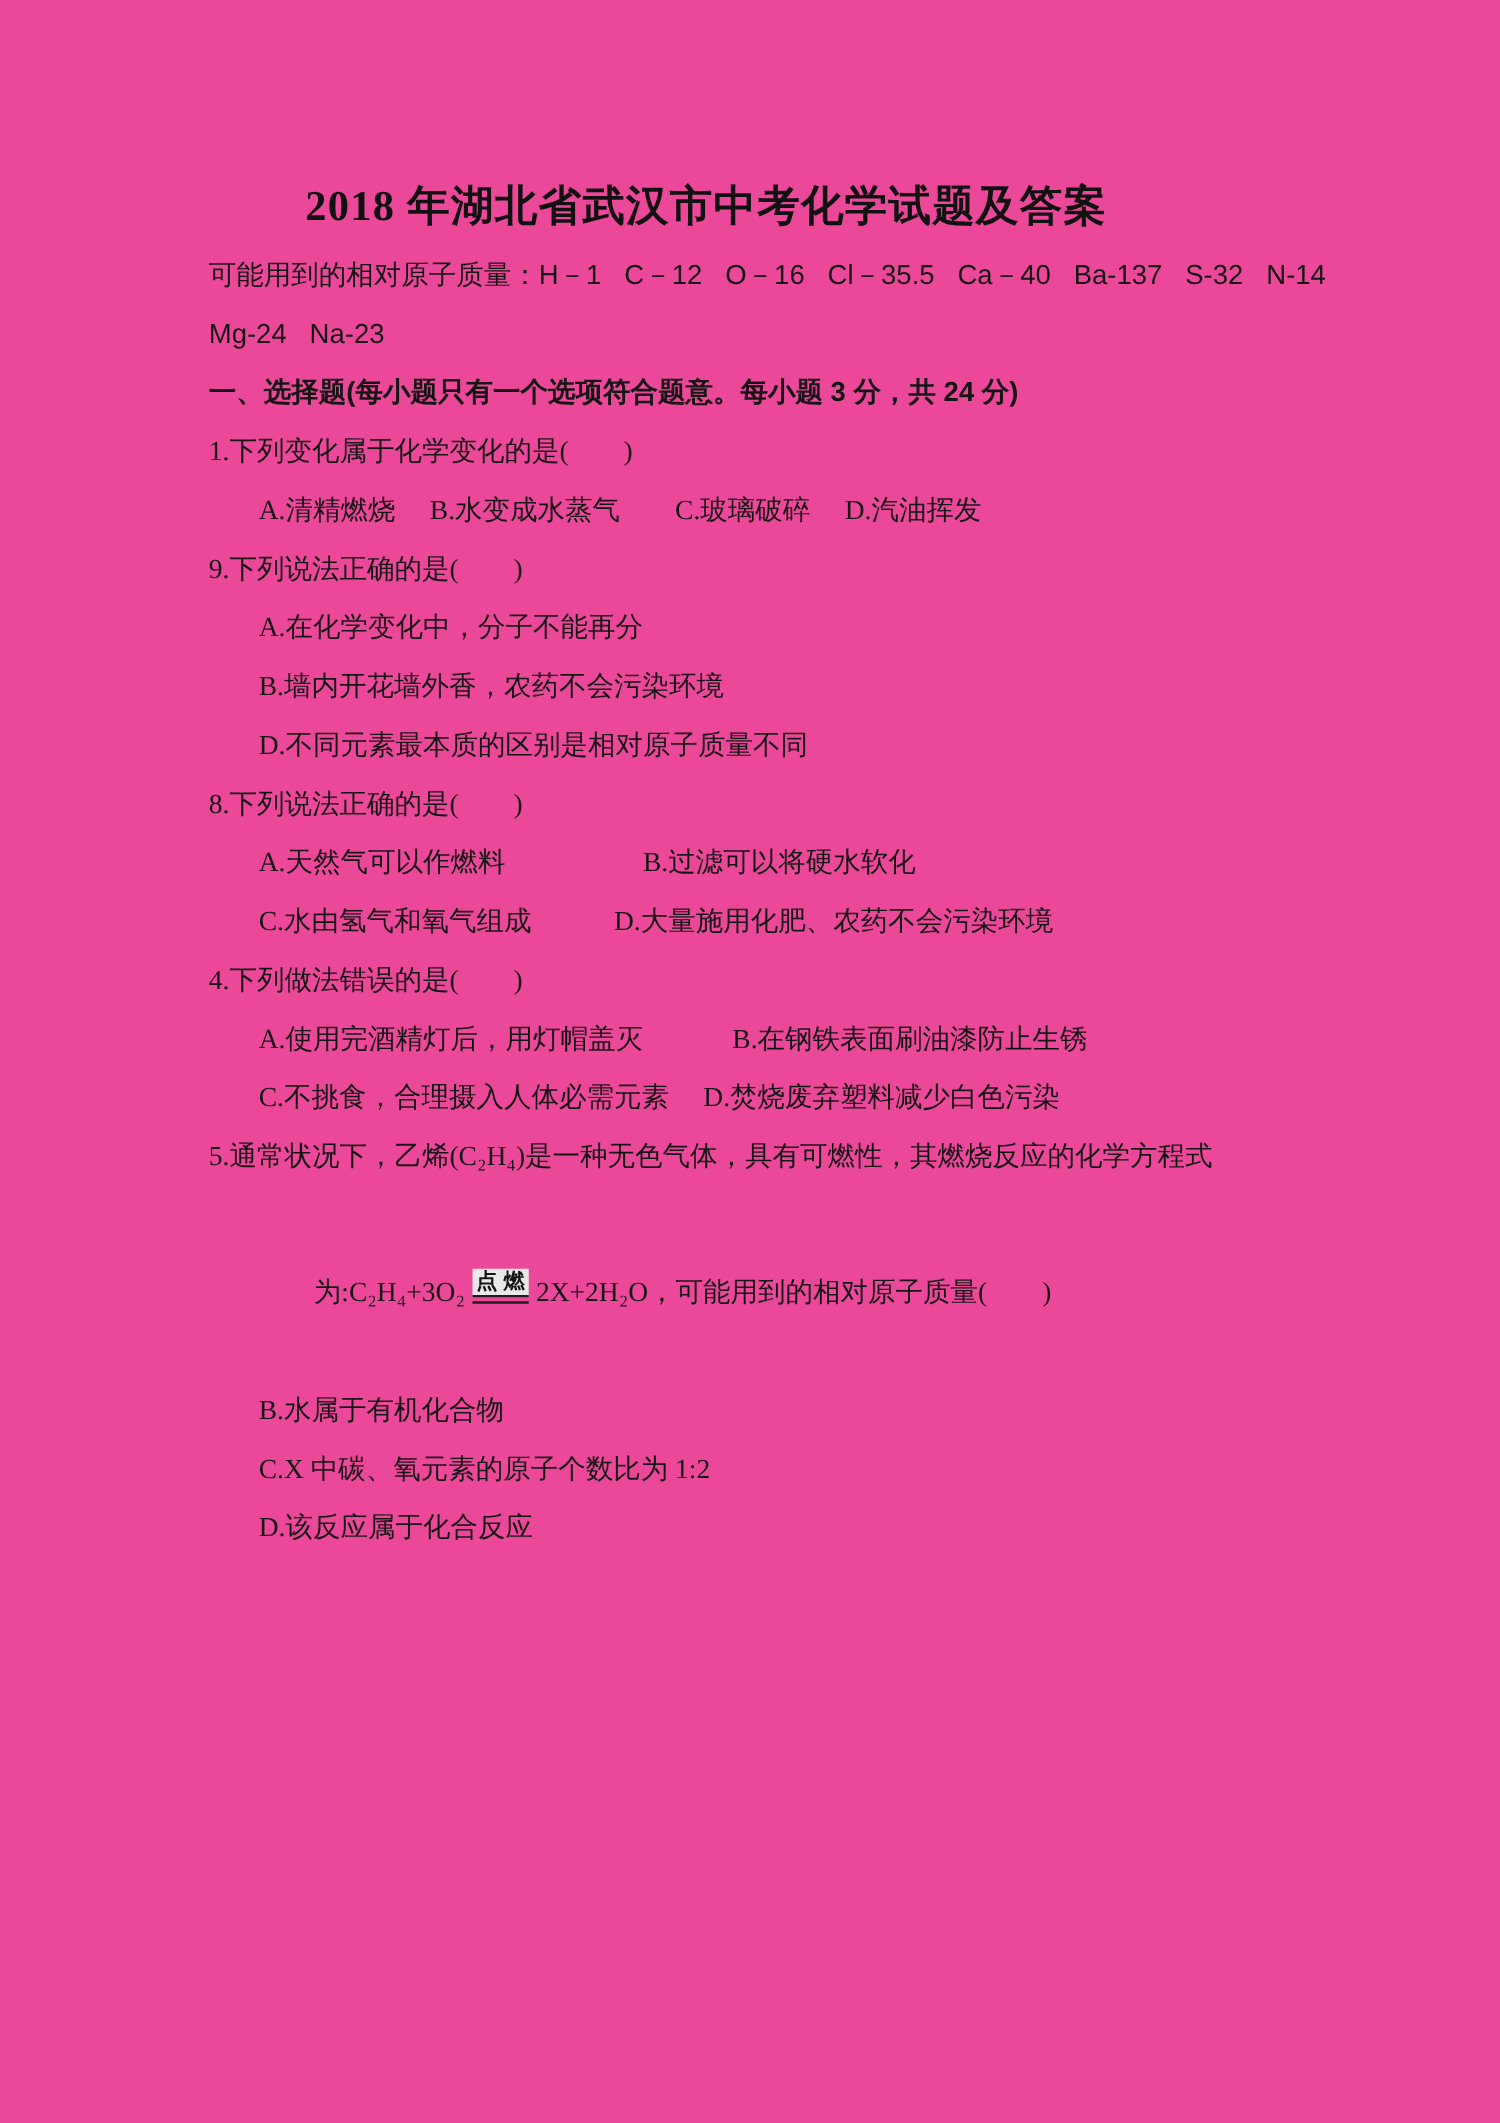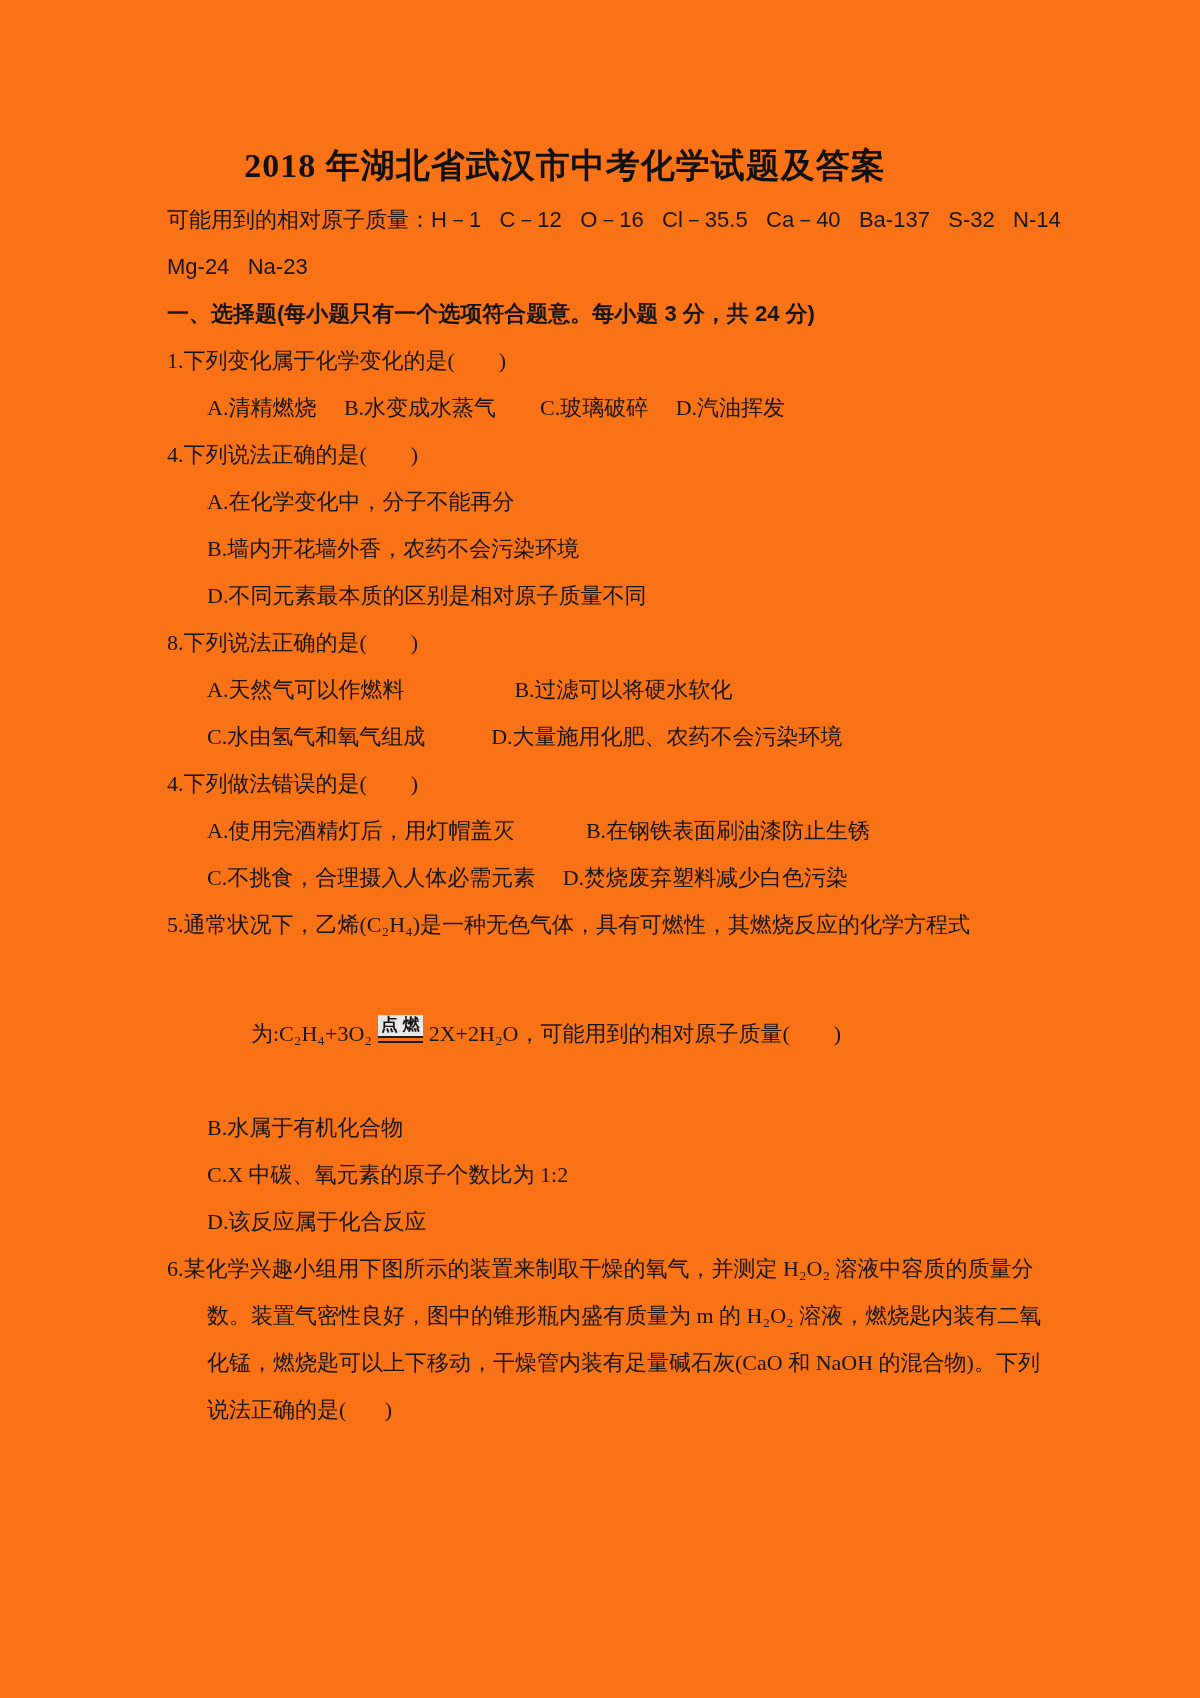--- a/index.html
+++ b/index.html
@@ -4,21 +4,21 @@
 <style>
   html, body {
     margin: 0;
     padding: 0;
     background: #ffffff;
   }
   .page {
     position: relative;
     width: 1200px;
     height: 1698px;
-    background: #f97316;
+    background: #ec4899;
     color: #1a1a1a;
     overflow: hidden;
     font-family: "Liberation Serif", "DejaVu Serif", serif;
   }
   .doc-title {
     margin: 0;
     padding: 146px 70px 0 0;
     text-align: center;
     font-size: 34px;
     line-height: 40px;
@@ -92,21 +92,21 @@
     <p class="line sans">Mg-24   Na-23</p>
 
     <h2 class="line sans bold">一、选择题(每小题只有一个选项符合题意。每小题 3 分，共 24 分)</h2>
 
     <div>
       <p class="line">1.下列变化属于化学变化的是(        )</p>
       <p class="line indent">A.清精燃烧　 B.水变成水蒸气　　C.玻璃破碎　 D.汽油挥发</p>
     </div>
 
     <div>
-      <p class="line">4.下列说法正确的是(        )</p>
+      <p class="line">9.下列说法正确的是(        )</p>
       <p class="line indent">A.在化学变化中，分子不能再分</p>
       <p class="line indent">B.墙内开花墙外香，农药不会污染环境</p>
       <p class="line indent">D.不同元素最本质的区别是相对原子质量不同</p>
     </div>
 
     <div>
       <p class="line">8.下列说法正确的是(        )</p>
       <p class="line indent">A.天然气可以作燃料　　　　　B.过滤可以将硬水软化</p>
       <p class="line indent">C.水由氢气和氧气组成　　　D.大量施用化肥、农药不会污染环境</p>
     </div>
@@ -120,21 +120,15 @@
     <div>
       <p class="line">5.通常状况下，乙烯(C₂H₄)是一种无色气体，具有可燃性，其燃烧反应的化学方程式</p>
       <p class="line indent eq-line">
         <span>为:C₂H₄+3O₂</span><span class="ignite"><span class="cond">点 燃</span><span class="dbl"></span></span><span>2X+2H₂O，可能用到的相对原子质量(        )</span>
       </p>
       <p class="line indent">B.水属于有机化合物</p>
       <p class="line indent">C.X 中碳、氧元素的原子个数比为 1:2</p>
       <p class="line indent">D.该反应属于化合反应</p>
     </div>
 
-    <div>
-      <p class="line">6.某化学兴趣小组用下图所示的装置来制取干燥的氧气，并测定 H₂O₂ 溶液中容质的质量分</p>
-      <p class="line indent">数。装置气密性良好，图中的锥形瓶内盛有质量为 m 的 H₂O₂ 溶液，燃烧匙内装有二氧</p>
-      <p class="line indent">化锰，燃烧匙可以上下移动，干燥管内装有足量碱石灰(CaO 和 NaOH 的混合物)。下列</p>
-      <p class="line indent">说法正确的是(       )</p>
-    </div>
 
   </div>
 </div>
 
 </body></html>

